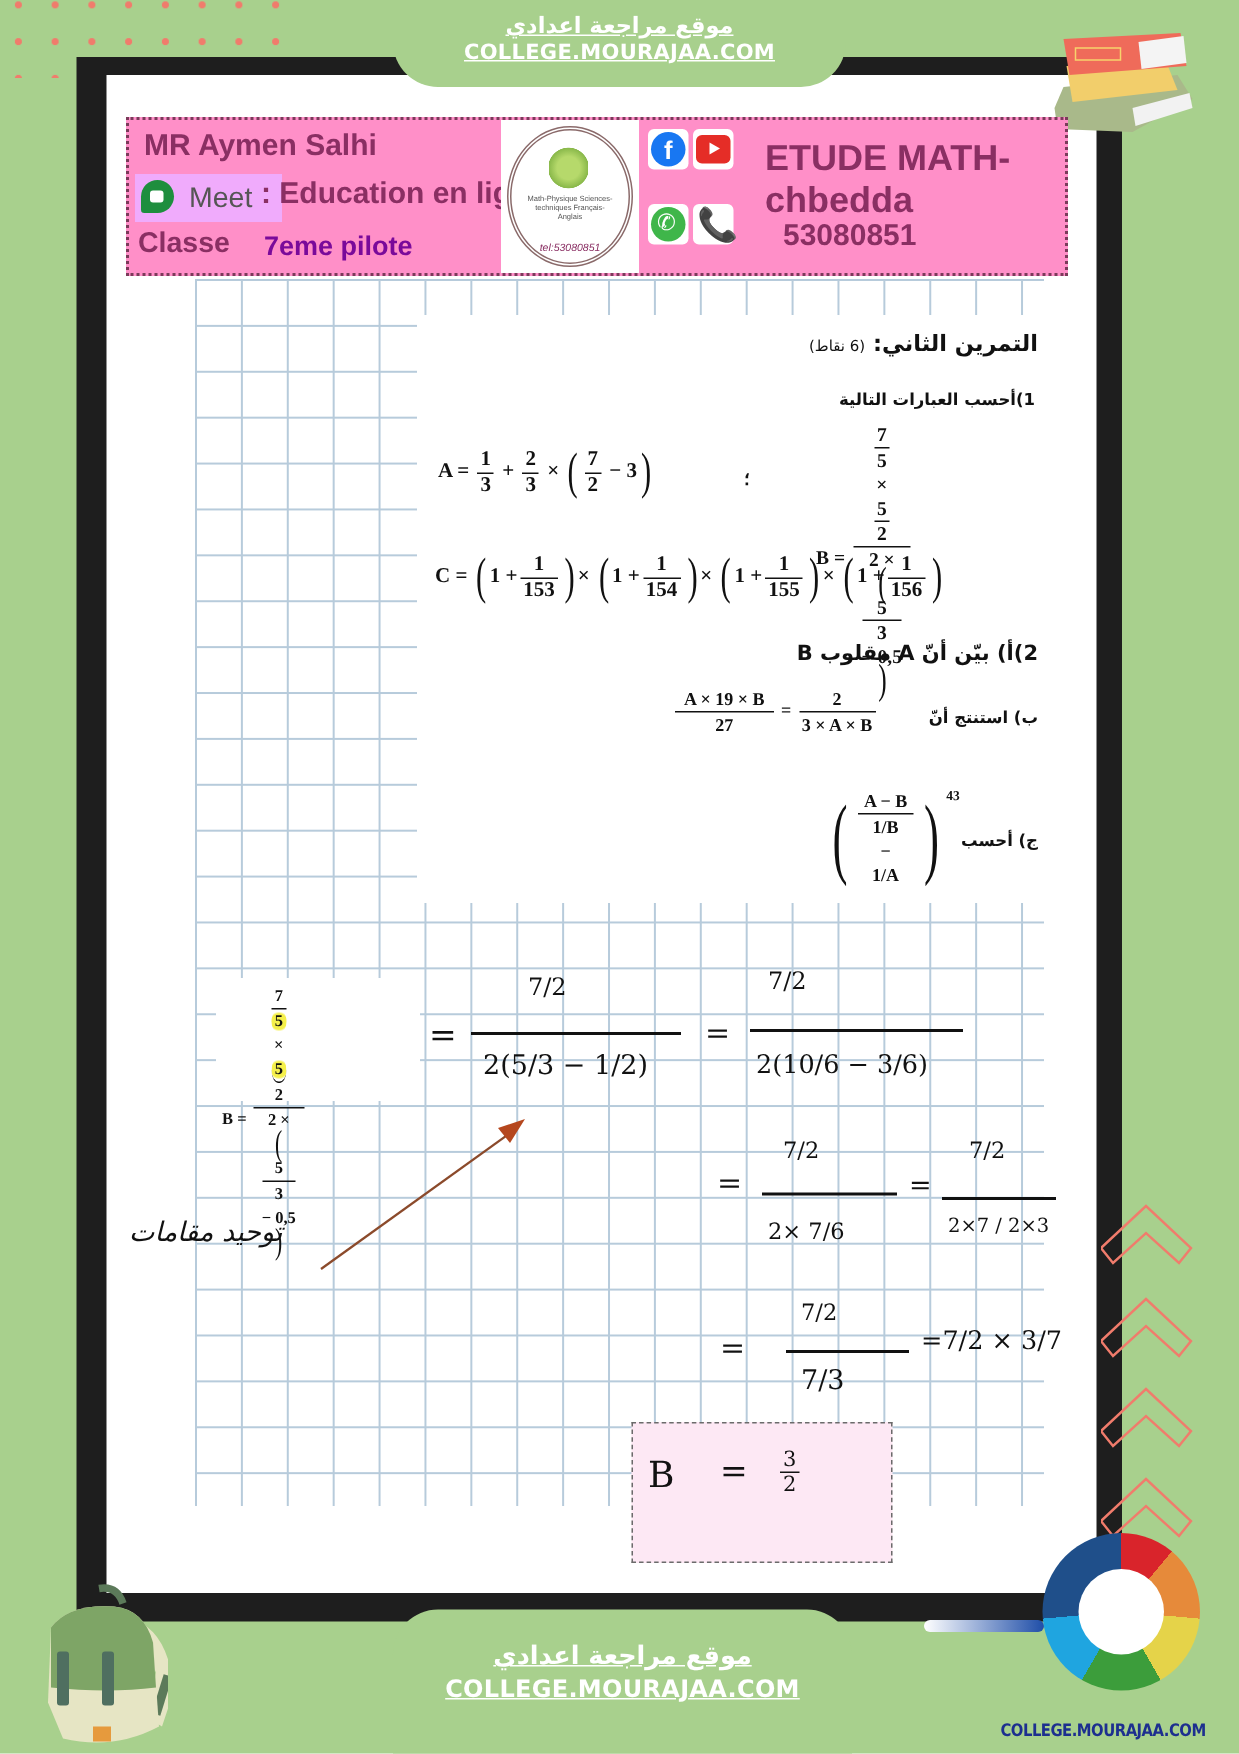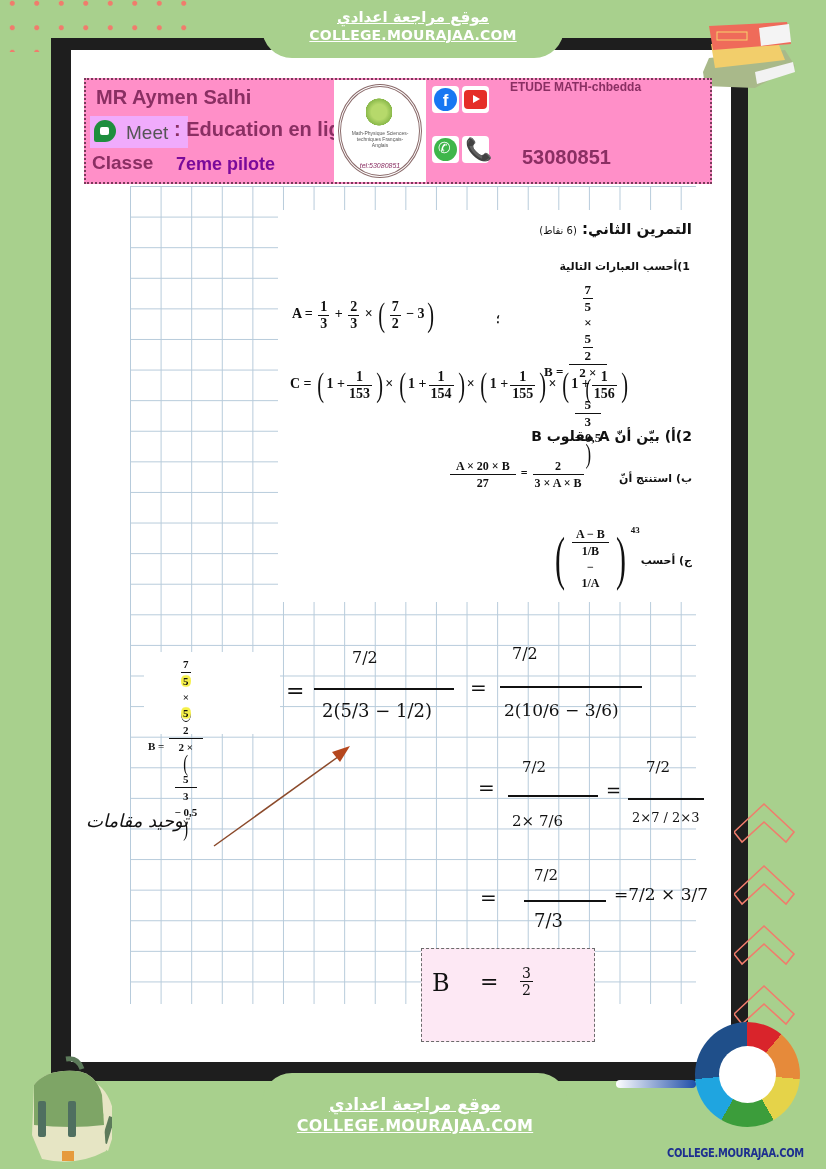--- a/index.html
+++ b/index.html
@@ -37,21 +37,21 @@
   .hc-logo-phone { position: absolute; left: 18px; top: 82px; width: 56px; font-size: 7px; font-style: italic; color: #8a2f63; text-align:center; }
   .social { position: absolute; width: 27px; height: 27px; border-radius: 4px; background: #fff; }
   .fb { left: 346px; top: 6px; } .yt { left: 376px; top: 6px; }
   .wa { left: 346px; top: 56px; } .ph { left: 376px; top: 56px; }
   .fb i { position:absolute; left:2px; top:2px; width:23px; height:23px; border-radius:50%; background:#1877f2; color:#fff; font-style:normal; font-weight:bold; font-size:17px; text-align:center; line-height:25px; }
   .yt i { position:absolute; left:2px; top:4px; width:23px; height:19px; border-radius:4px; background:#e52d27; }
   .yt i::after { content:""; position:absolute; left:9px; top:5px; border-left:7px solid #fff; border-top:4.5px solid transparent; border-bottom:4.5px solid transparent; }
   .wa i { position:absolute; left:2px; top:2px; width:23px; height:23px; border-radius:50%; background:#3fb64a; }
   .wa i::after { content:"✆"; position:absolute; left:4px; top:1px; color:#fff; font-style:normal; font-size:15px; }
   .ph i { position:absolute; left:3px; top:1px; font-style:normal; font-size:22px; color:#111; }
-  .hc-etude { position: absolute; left: 424px; top: 0; font-size: 12px; font-weight: bold; color: #8a2f63; }
+  .hc-etude { position: absolute; left: 424px; top: 12px; font-size: 24px; font-weight: bold; color: #8a2f63; }
   .hc-phone { position: absolute; left: 436px; top: 66px; font-size: 20px; font-weight: bold; color: #8a2f63; }
 
   
   .grid { position: absolute; background-color: #fff;
      background-image: linear-gradient(to right, #b7cbdb 1.2px, transparent 1.2px), linear-gradient(to bottom, #b7cbdb 1.2px, transparent 1.2px);
      background-size: 30.6px 30.6px; }
   .grid-main { left: 130px; top: 186px; width: 566px; height: 818px; }
 
   .exercise { position: absolute; left: 278px; top: 210px; width: 420px; height: 392px; background: #fff; }
   .ar { direction: rtl; font-family: "DejaVu Sans", sans-serif; }
@@ -184,21 +184,21 @@
     <span>C =</span>
     <span class="paren">(</span><span>1</span> <span>+</span><span class="frac"><span class="num">1</span><span>153</span></span><span class="paren">)</span><span>×</span>
     <span class="paren">(</span><span>1</span> <span>+</span><span class="frac"><span class="num">1</span><span>154</span></span><span class="paren">)</span><span>×</span>
     <span class="paren">(</span><span>1</span> <span>+</span><span class="frac"><span class="num">1</span><span>155</span></span><span class="paren">)</span><span>×</span>
     <span class="paren">(</span><span>1</span> <span>+</span><span class="frac"><span class="num">1</span><span>156</span></span><span class="paren">)</span>
   </div>
 
   <div class="ar" style="position:absolute; right:6px; top:218px; font-size:14px; font-weight:bold; color:#111;">2)أ) بيّن أنّ  A  مقلوب  B</div>
 
   <div class="math" style="left:170px; top:248px; font-size:12px;">
-    <span class="frac"><span class="num" style="padding:0 6px">A × 20 × B</span><span>27</span></span>
+    <span class="frac"><span class="num" style="padding:0 6px">A × 19 × B</span><span>27</span></span>
     <span>=</span>
     <span class="frac"><span class="num" style="padding:0 6px">2</span><span>3 × A × B</span></span>
   </div>
   <div class="ar" style="position:absolute; right:6px; top:262px; font-size:11px; font-weight:bold; color:#111;">ب) استنتج أنّ</div>
 
   <div class="math" style="left:272px; top:314px; font-size:12px;">
     <span class="paren" style="font-size:60px; transform:scaleX(0.5);">(</span><span class="frac"><span class="num" style="padding:0 4px">A − B</span><span>
           <span>1/B</span> 
           <span>−</span> 
           <span>1/A</span>

